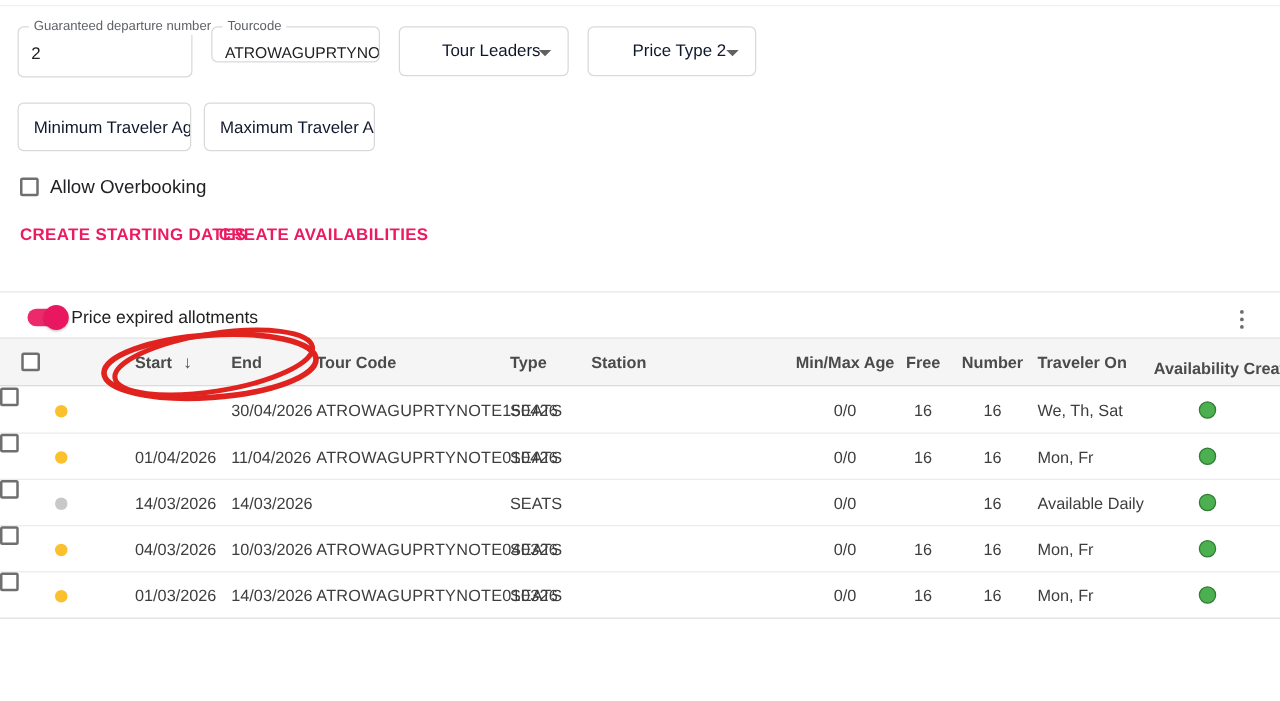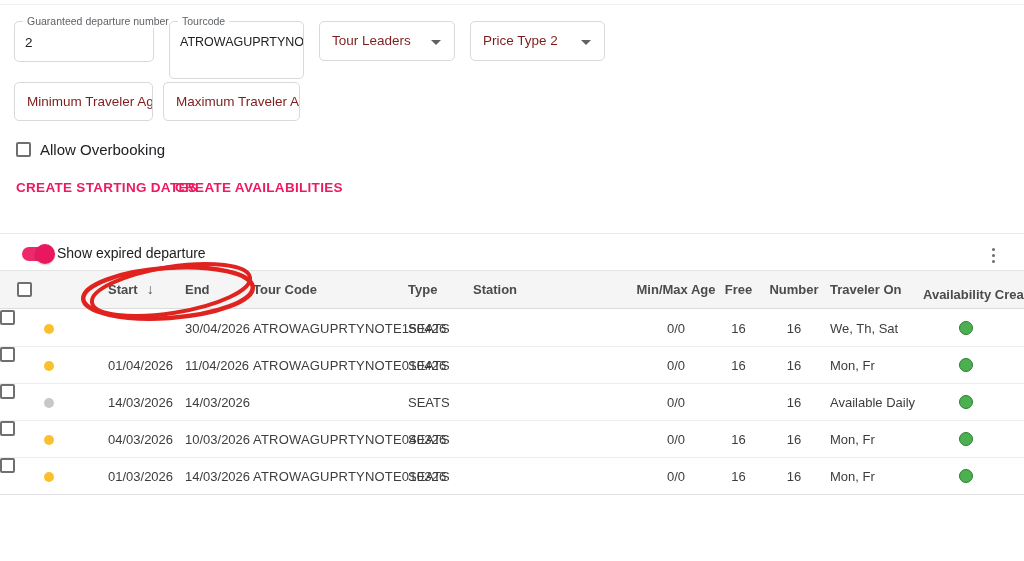--- a/index.html
+++ b/index.html
@@ -8,28 +8,28 @@
   .screen { position:relative; width:1024px; height:561px; background:#fff; overflow:hidden; }
 
   .hairline { position:absolute; left:0; top:4px; width:100%; height:1px; background:#f1f1f1; }
 
   
   .field { position:absolute; border:1px solid #d9d9d9; border-radius:5px; background:#fff; }
   .field .float-label { position:absolute; top:-7px; left:8px; background:#fff; padding:0 4px;
       font-size:10.5px; color:#5f6368; white-space:nowrap; line-height:13px; }
   .field .value { display:block; padding-left:10px; font-size:12.5px; color:#202124;
       white-space:nowrap; overflow:hidden; }
-  .field .placeholder { display:block; padding-left:12px; font-size:13.5px; color:#7f1d1d;
-      white-space:nowrap; overflow:hidden; }
+  .field .placeholder { display:block; padding-left:12px; font-size:13.5px; color:#0f172a;
+      white-space:nowrap; overflow:hidden;text-align:center; }
   .caret { position:absolute; width:0; height:0; border-left:5px solid transparent;
       border-right:5px solid transparent; border-top:5px solid #616161; }
 
   .f0 { left:14px;  top:21px; width:140px; height:41px; }
   .f0 .value { line-height:41px; font-size:13.5px; }
-  .f1 { left:169px; top:21px; width:135px; height:58px; }
+  .f1 { left:169px; top:21px; width:135px; height:29px; }
   .f1 .value { line-height:41px; }
   .f2 { left:319px; top:21px; width:136px; height:40px; }
   .f2 .placeholder, .f3 .placeholder { line-height:38px; }
   .f3 { left:470px; top:21px; width:135px; height:40px; }
   .f2 .caret, .f3 .caret { right:13px; top:18px; }
   .f4 { left:14px;  top:82px; width:139px; height:39px; }
   .f5 { left:163px; top:82px; width:137px; height:39px; }
   .f4 .placeholder, .f5 .placeholder { line-height:37px; }
 
   .checkbox { width:15px; height:15px; border:2px solid #6f6f6f; border-radius:2px; background:#fff; }
@@ -124,21 +124,21 @@
 
   <span class="action-link link-0">CREATE STARTING DATES</span>
   <span class="action-link link-1">CREATE AVAILABILITIES</span>
 
   <div class="divider"></div>
 
   <div class="toggle">
     <div class="toggle-track"></div>
     <div class="toggle-thumb"></div>
   </div>
-  <span class="toggle-label">Show expired departure</span>
+  <span class="toggle-label">Price expired allotments</span>
   <div class="kebab">
     <i></i>
     <i></i>
     <i></i>
   </div>
 
   <div class="thead">
     <div class="checkbox h-check hcell" style="line-height:normal;"></div>
     <span class="hcell h-start">
       <span>Start</span><span class="sort-arrow">↓</span>

